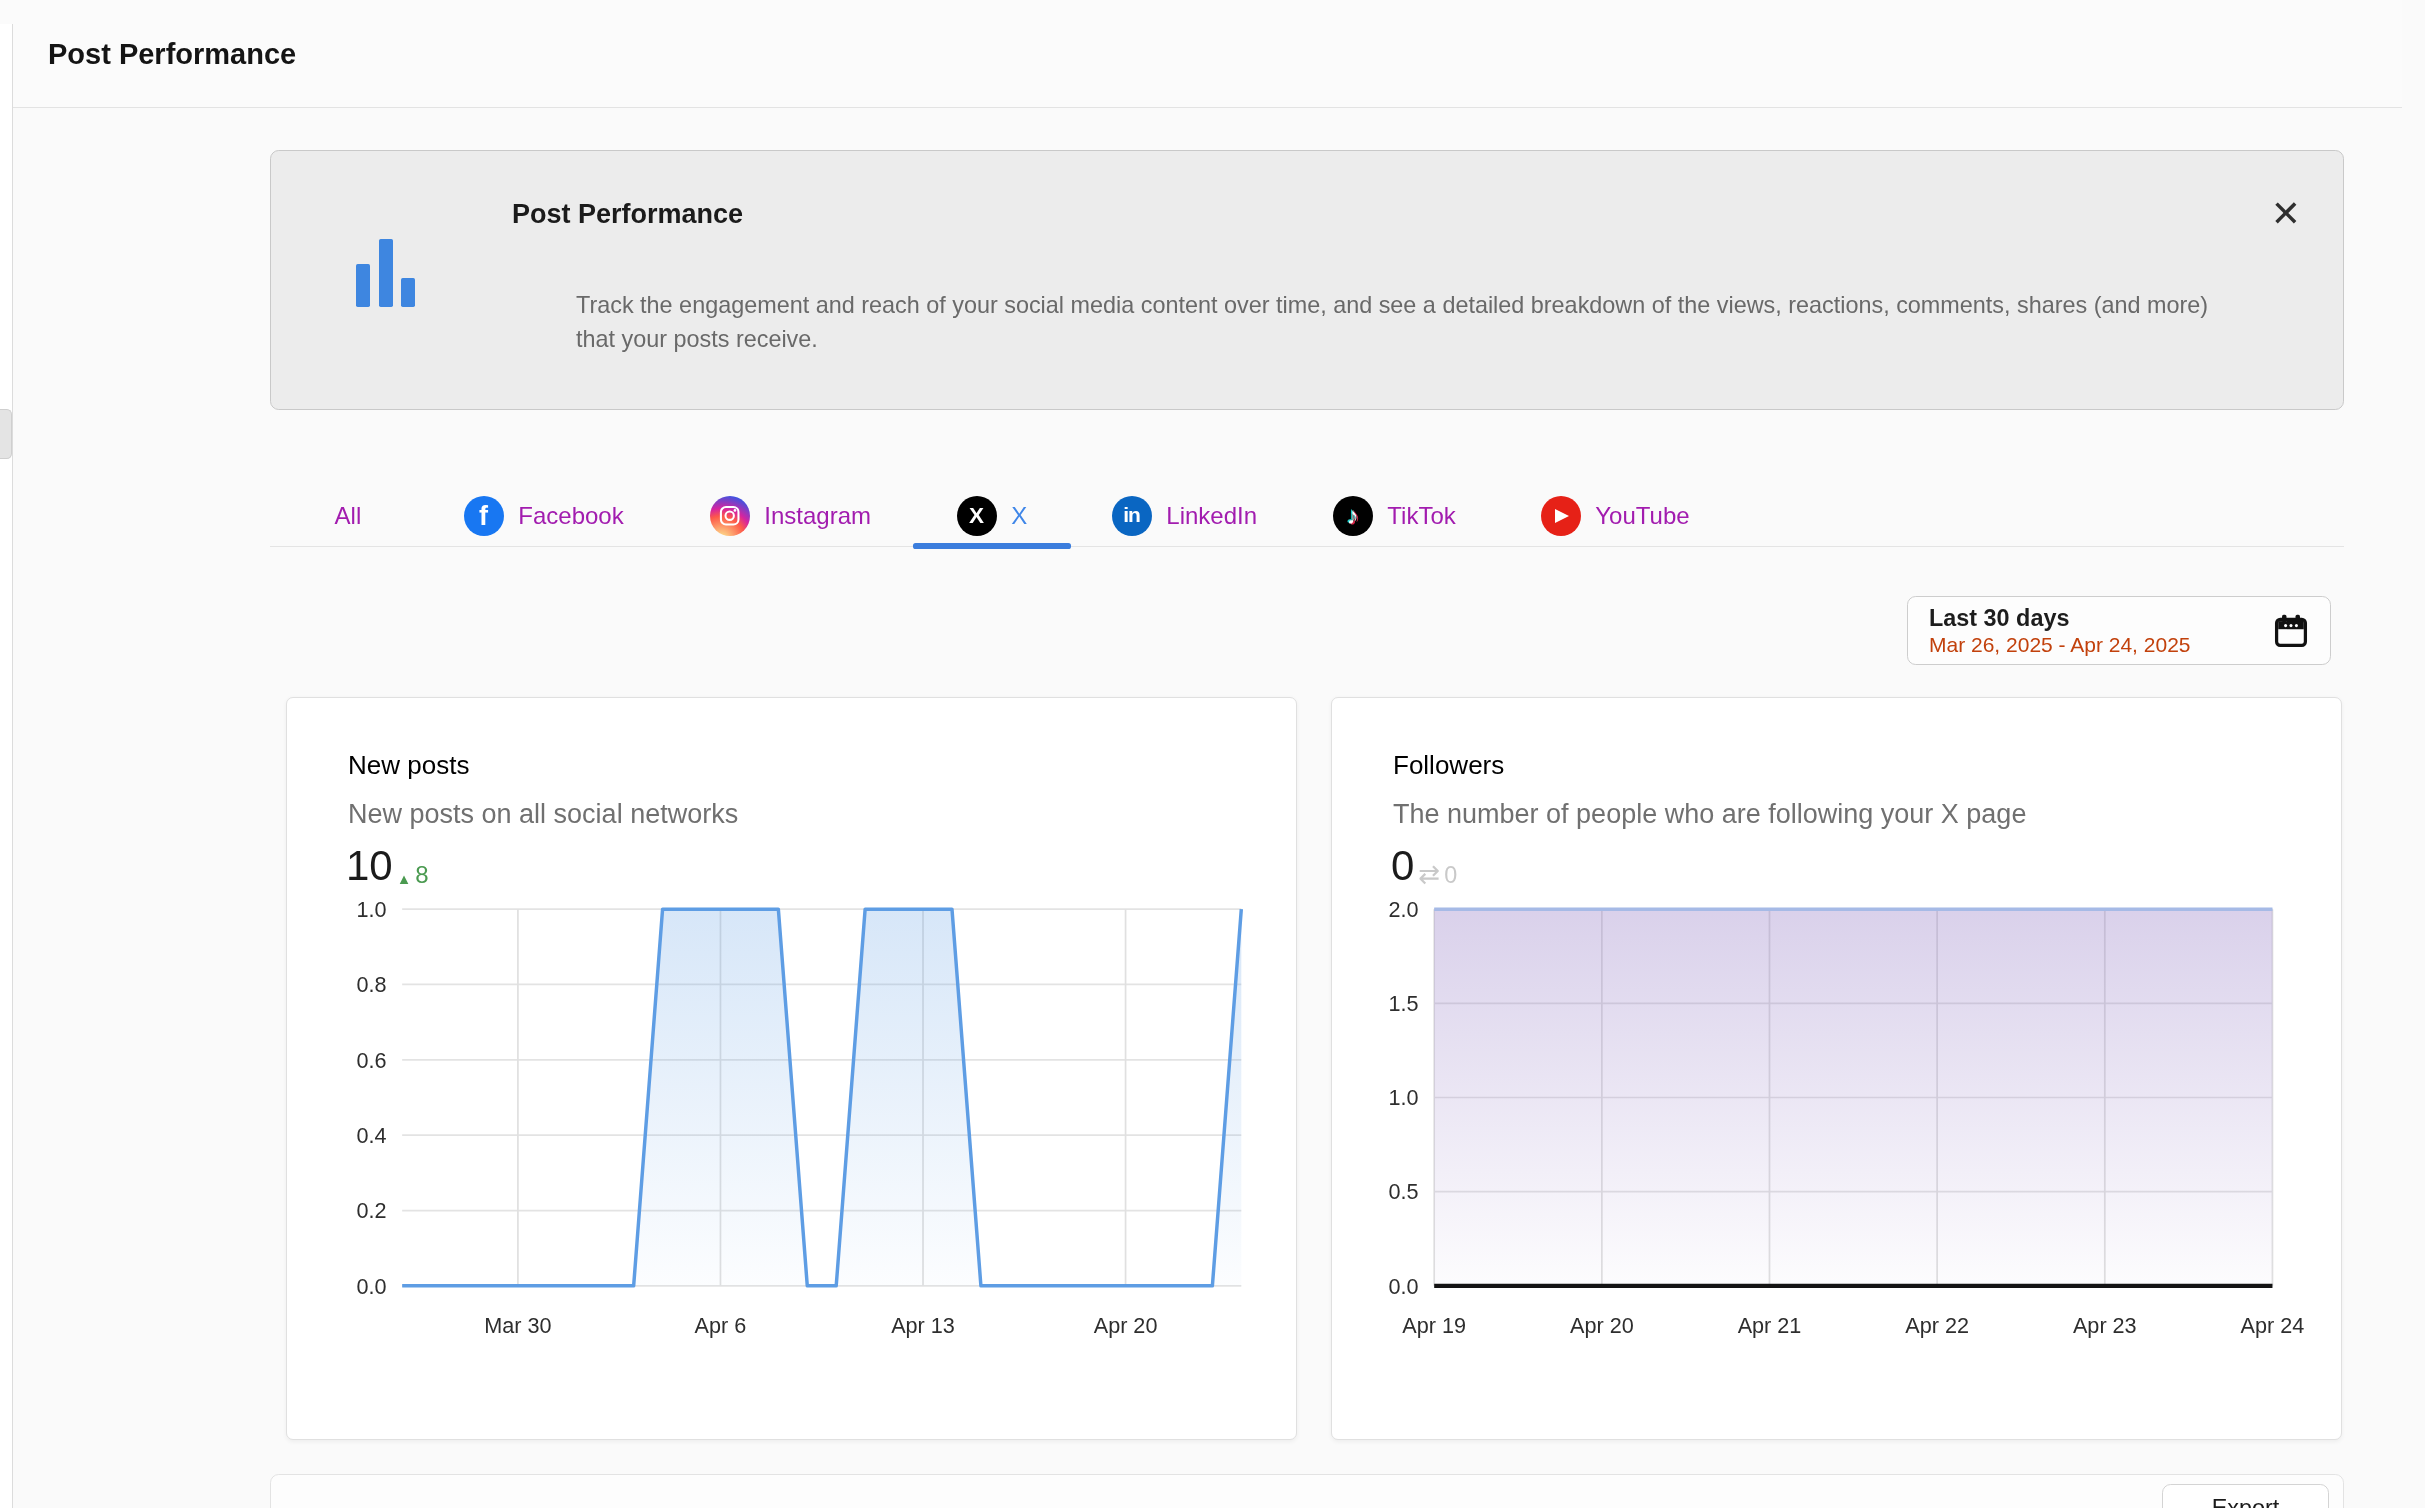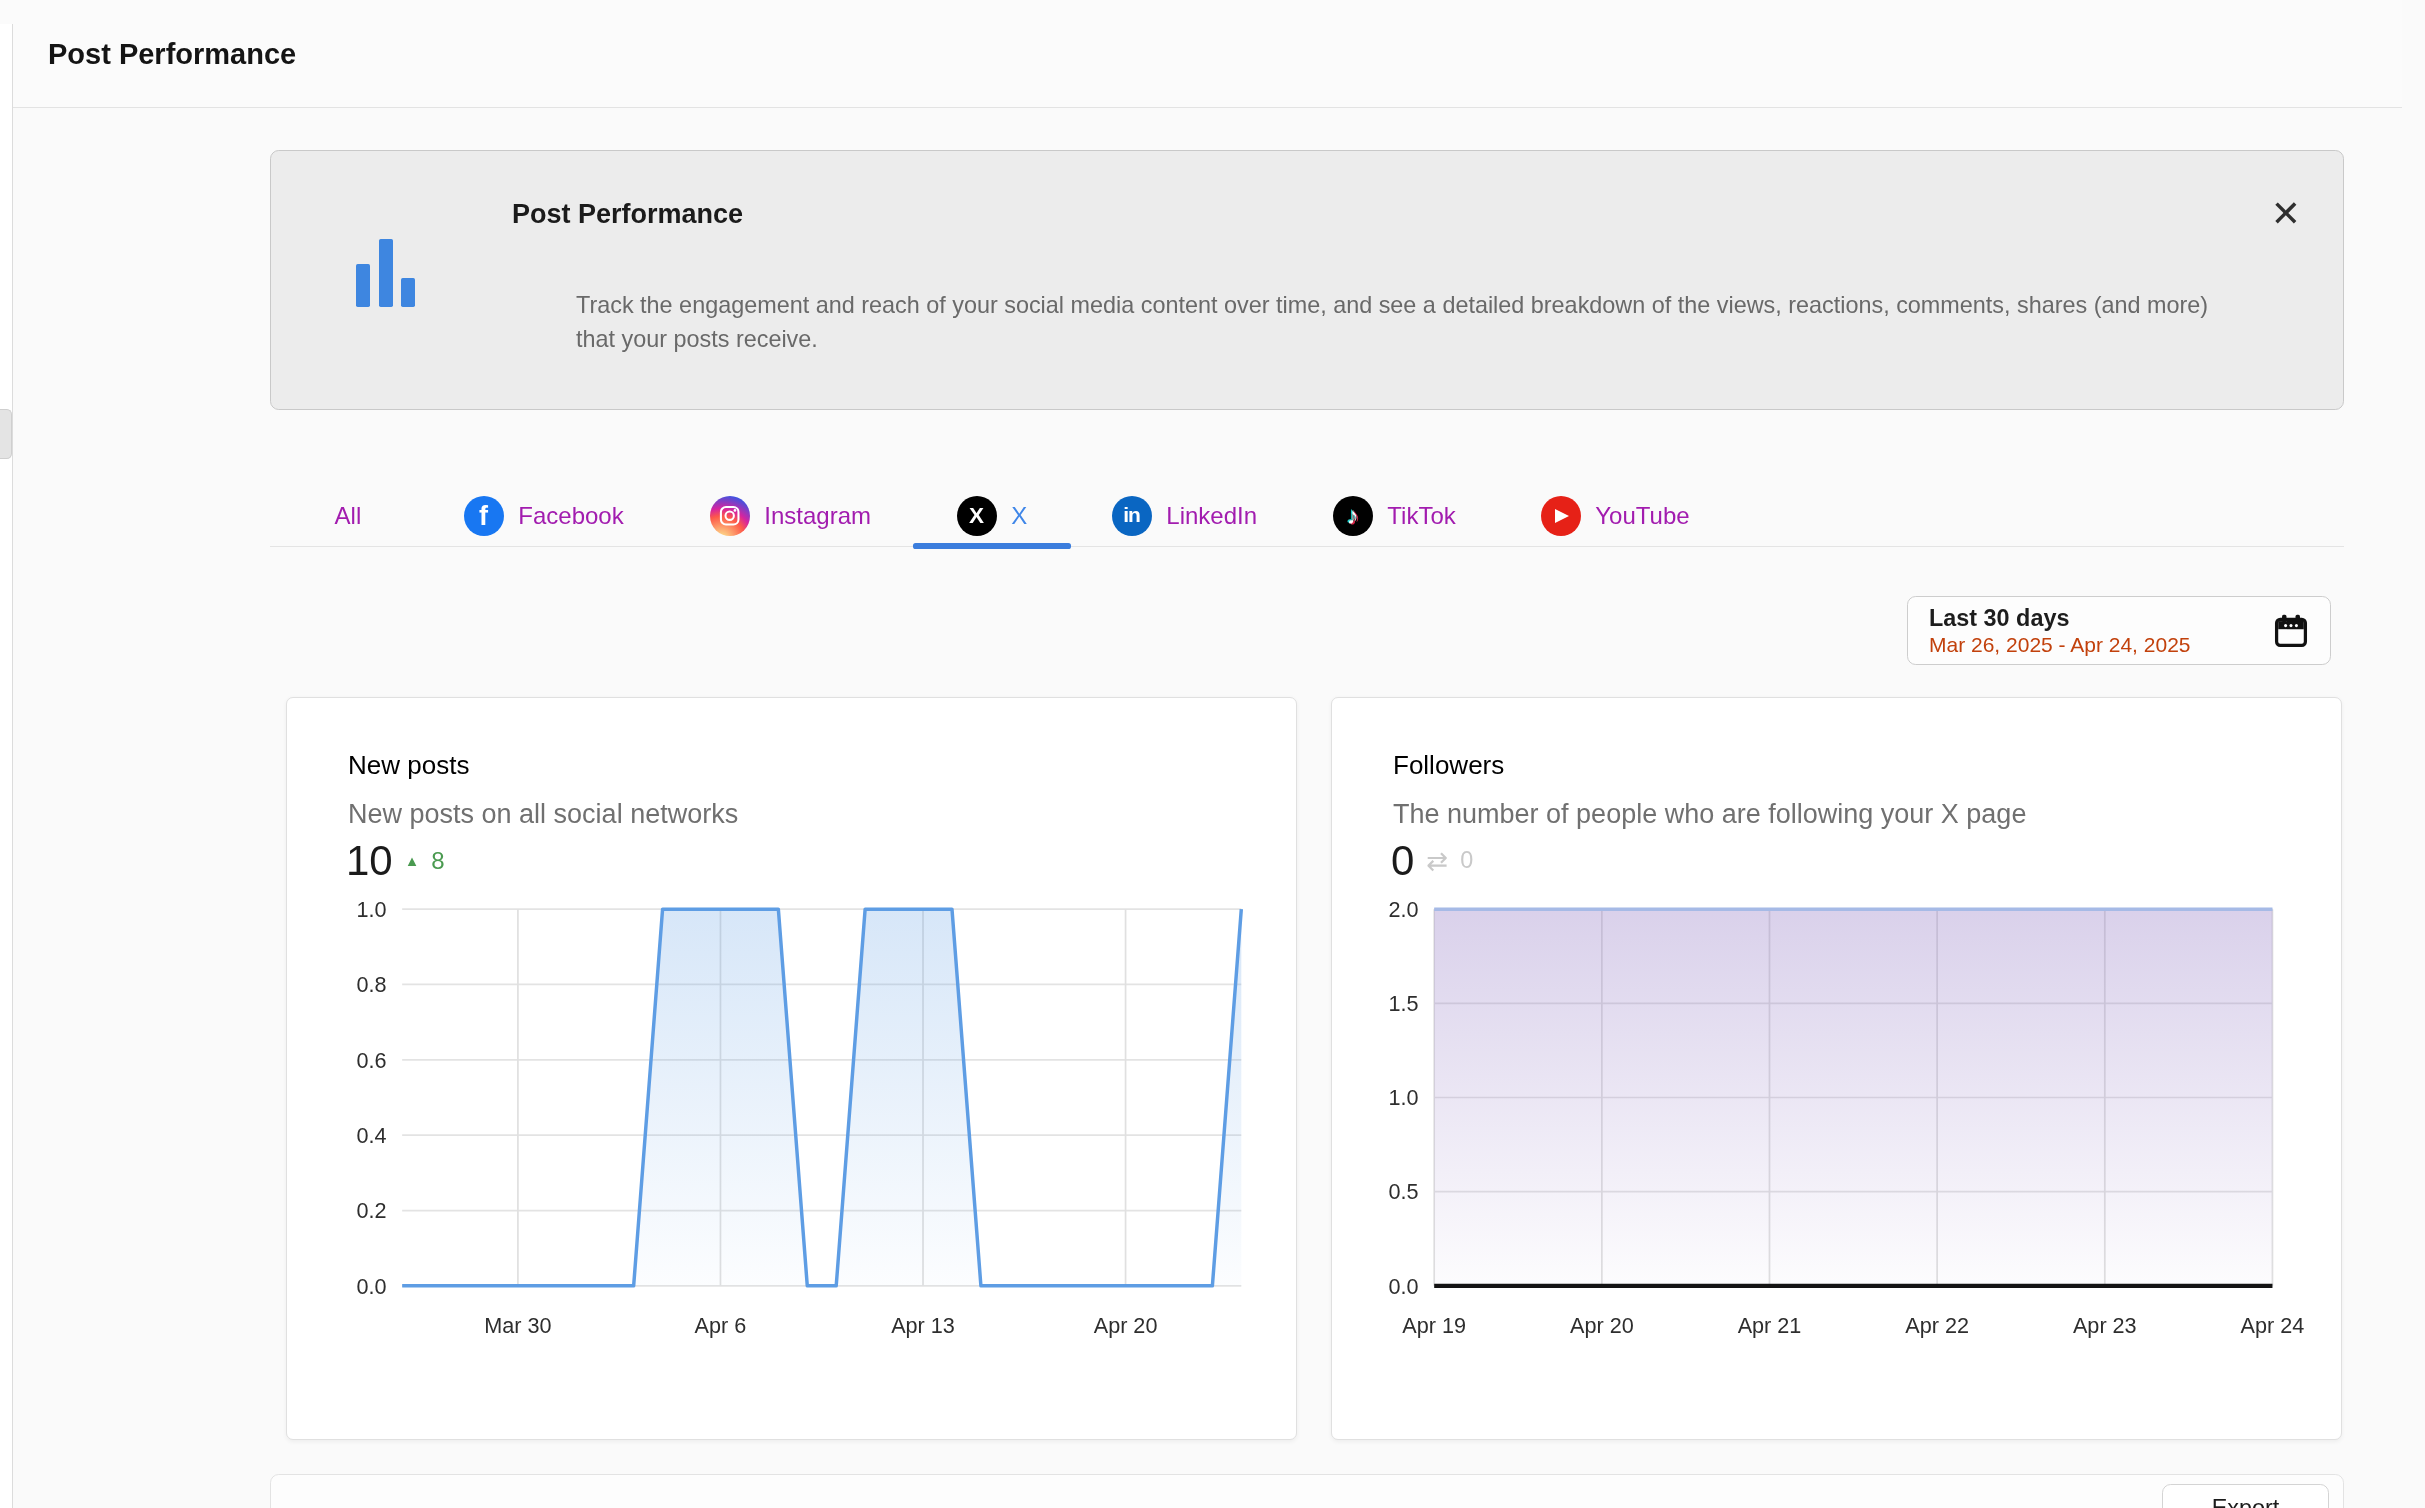--- a/index.html
+++ b/index.html
@@ -49,21 +49,21 @@
   .date-btn{position:absolute;left:1907px;top:596px;width:424px;height:69px;background:#fdfdfd;border:1.7px solid #cdcdcd;border-radius:8.7px;box-sizing:border-box;display:flex;align-items:center;justify-content:space-between;padding:16px 21px;cursor:pointer;}
   .date-label{font-size:23.4px;font-weight:600;color:#1d1d1d;line-height:28px;}
   .date-range{font-size:21px;color:#c2410c;line-height:26px;}
 
   
   .card{position:absolute;width:1011px;height:743px;background:#fff;border:1.7px solid #e0e0e0;border-radius:7px;box-sizing:border-box;box-shadow:0 1.7px 4.3px rgba(0,0,0,0.05);}
   .card-new-posts{left:286px;top:697px;}
   .card-followers{left:1331px;top:697px;}
   .card-title{position:absolute;left:61px;top:52px;font-size:26px;font-weight:500;color:#000000;}
   .card-sub{position:absolute;left:61px;top:101px;font-size:27px;color:#707070;}
-  .value-row{position:absolute;left:59px;top:137px;display:flex;align-items:center;gap:12px;height:52px;}
+  .value-row{position:absolute;left:59px;top:137px;display:flex;align-items:flex-end;gap:4px;height:52px;}
   .big-num{font-size:42px;color:#1b1b1b;line-height:1;}
   .trend-up-icon{font-size:14.7px;color:#4a9a50;line-height:1;}
   .trend-num-green{font-size:24px;color:#4a9a50;line-height:1;}
   .trend-swap-icon{font-size:26px;color:#c9c9c9;line-height:1;}
   .trend-num-gray{font-size:23.4px;color:#c9c9c9;line-height:1;}
   .chart{position:absolute;left:0;top:199px;}
   .chart text{font-family:"Liberation Sans",sans-serif;font-size:25px;fill:#2e2e2e;}
 
   
   .bottom-section{position:absolute;left:270px;top:1474px;width:2074px;height:104px;background:#fdfdfd;border:1.7px solid #e3e3e3;border-radius:8.7px 8.7px 0 0;box-sizing:border-box;}

